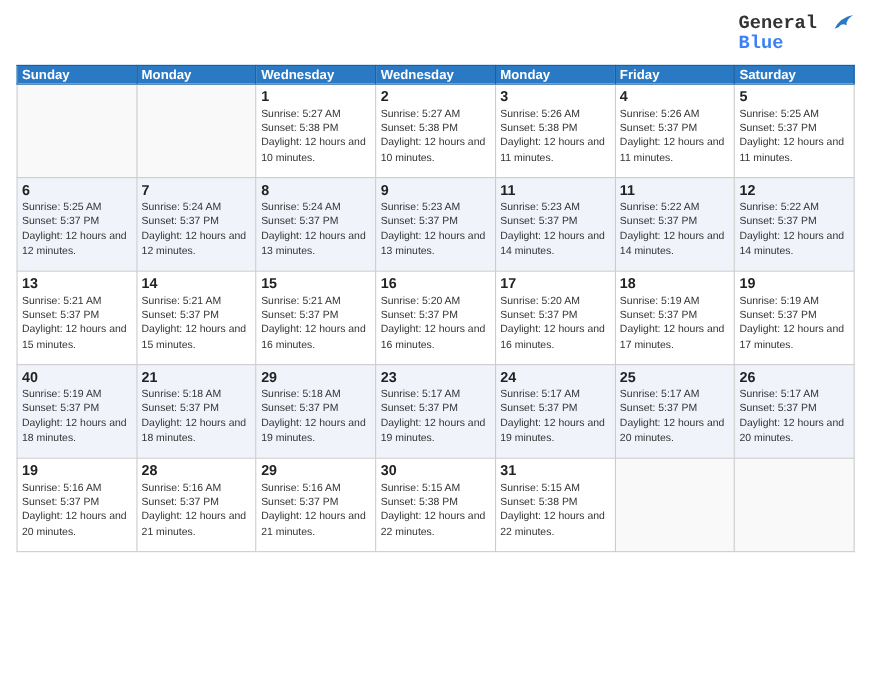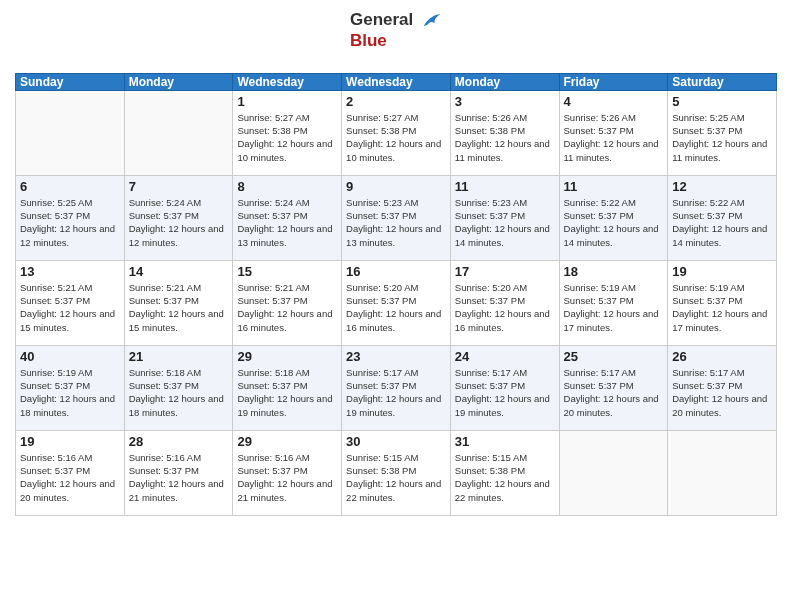--- a/index.html
+++ b/index.html
@@ -11,23 +11,24 @@
       overflow: hidden;
     }
     .page {
       width: 792px;
       height: 612px;
       padding: 10px 15px;
       background: #fff;
     }
     .header {
       display: flex;
-      justify-content: center;
+      justify-content: flex-end;
       align-items: flex-start;
-      margin-bottom: 22px;
+      margin-bottom: 8px;
+      font-family: Liberation Mono, monospace;
     }
     .logo {
       display: flex;
       align-items: center;
     }
     .logo-icon {
       width: 28px;
       height: 28px;
       margin-left: 2px;
     }
@@ -95,21 +96,21 @@
   <div class="header">
     <div class="logo">
       <div>
         <div style="display:flex;align-items:center;">
           <div>
             <div style="font-size:17px;font-weight:bold;color:#333;line-height:1.1;">General
               <svg class="logo-icon" viewBox="0 0 30 30" style="display:inline-block;vertical-align:middle;width:22px;height:22px;">
                 <path d="M5 22 Q12 8 28 5 Q18 12 20 18 Q14 14 10 20 Z" fill="#2979c5"></path>
               </svg>
             </div>
-            <div style="font-size:17px;font-weight:bold;color:#b91c1c;line-height:1.1;">Blue</div>
+            <div style="font-size:17px;font-weight:bold;color:#3b82f6;line-height:1.1;">Blue</div>
           </div>
         </div>
       </div>
     </div>
     <div class="title-block">
       <div class="month-title"></div>
       <div class="location-title"></div>
     </div>
   </div>
 

